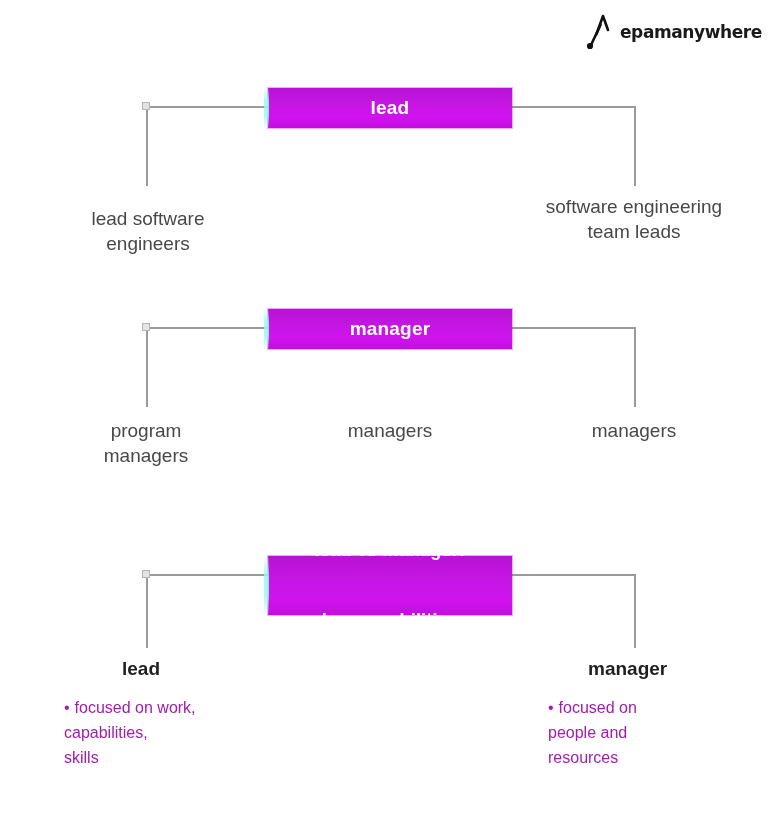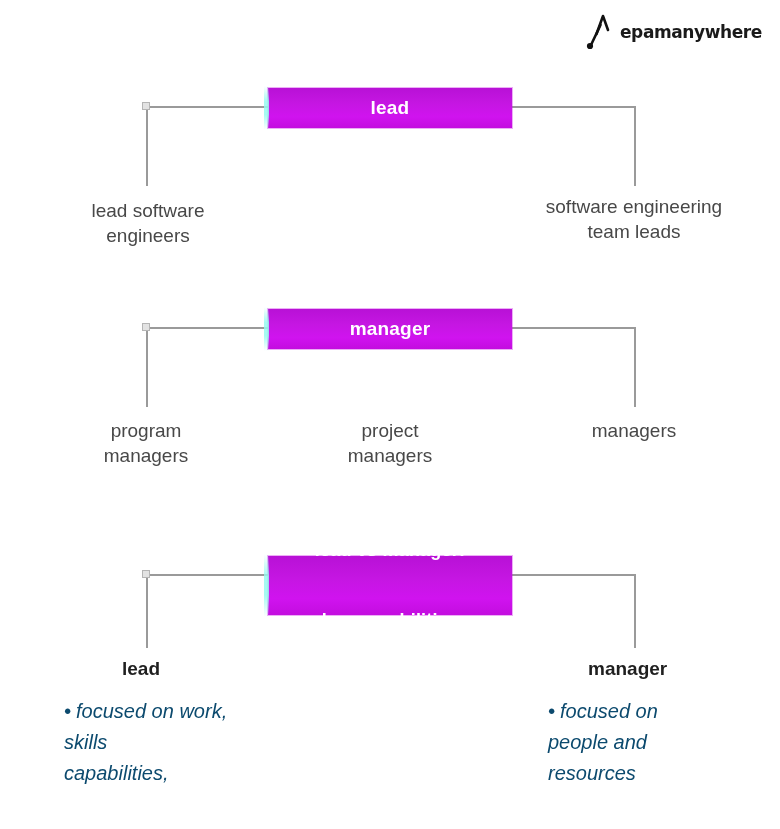--- a/index.html
+++ b/index.html
@@ -125,25 +125,24 @@
 
   
   .cmp-head {
     position: absolute;
     font-size: 19px;
     font-weight: 700;
     color: #1f1f1f;
   }
   .cmp-body {
     position: absolute;
-    font-size: 20px;
+    font-size: 16px;
     line-height: 1.55;
-    color: #0c4a6e;
+    color: #a21caf;
     width: 230px;
-    font-style: italic;
   }
   .cmp-body .bullet-dot { margin-right: 5px; }
 </style>
 </head>
 <body>
 
 <div class="logo">
   <svg class="logo-mark" viewBox="0 0 28 36">
     <path d="M17 2 L10.5 20 M17 2 L22 16" stroke="#111" stroke-width="2.6" fill="none" stroke-linecap="round"></path>
     <path d="M14.5 11 L5 31" stroke="#111" stroke-width="2.6" fill="none" stroke-linecap="round"></path>
@@ -161,21 +160,21 @@
   <div class="vline" style="left:146px; top:106px; height:80px;"></div>
   <div class="corner-dot" style="left:142px; top:102px;"></div>
 
   <div class="hline" style="left:510px; top:106px; width:126px;"></div>
   <div class="vline" style="left:634px; top:106px; height:80px;"></div>
 
   <div class="node-box one-line" style="top:88px;">
     <span>lead</span>
   </div>
 
-  <div class="leaf" style="left:48px; top:198px; width:200px;">
+  <div class="leaf" style="left:48px; top:206px; width:200px;">
     <div>lead software</div>
     <div>engineers</div>
   </div>
 
   <div class="leaf" style="left:514px; top:194px; width:240px;">
     <div>software engineering</div>
     <div>team leads</div>
   </div>
 </div>
 
@@ -190,21 +189,20 @@
   <div class="node-box one-line" style="top:309px;">
     <span>manager</span>
   </div>
 
   <div class="leaf" style="left:56px; top:418px; width:180px;">
     <div>program</div>
     <div>managers</div>
   </div>
 
   <div class="leaf" style="left:300px; top:418px; width:180px;">
-    <div>project</div>
     <div>managers</div>
   </div>
 
   <div class="leaf" style="left:544px; top:418px; width:180px;">
     <div>managers</div>
   </div>
 </div>
 
 <div class="block">
   <div class="hline" style="left:146px; top:574px; width:126px;"></div>
@@ -219,22 +217,22 @@
     <span class="l2">key capabilities</span>
   </div>
 
   <div class="cmp-head" style="left:122px; top:658px;">
     <span>lead</span>
   </div>
   <div class="cmp-body" style="left:64px; top:696px;">
     <div>
       <span class="bullet-dot">•</span><span>focused on work,</span>
     </div>
+    <div>capabilities,</div>
     <div>skills</div>
-    <div>capabilities,</div>
   </div>
 
   <div class="cmp-head" style="left:588px; top:658px;">
     <span>manager</span>
   </div>
   <div class="cmp-body" style="left:548px; top:696px;">
     <div>
       <span class="bullet-dot">•</span><span>focused on</span>
     </div>
     <div>people and</div>

